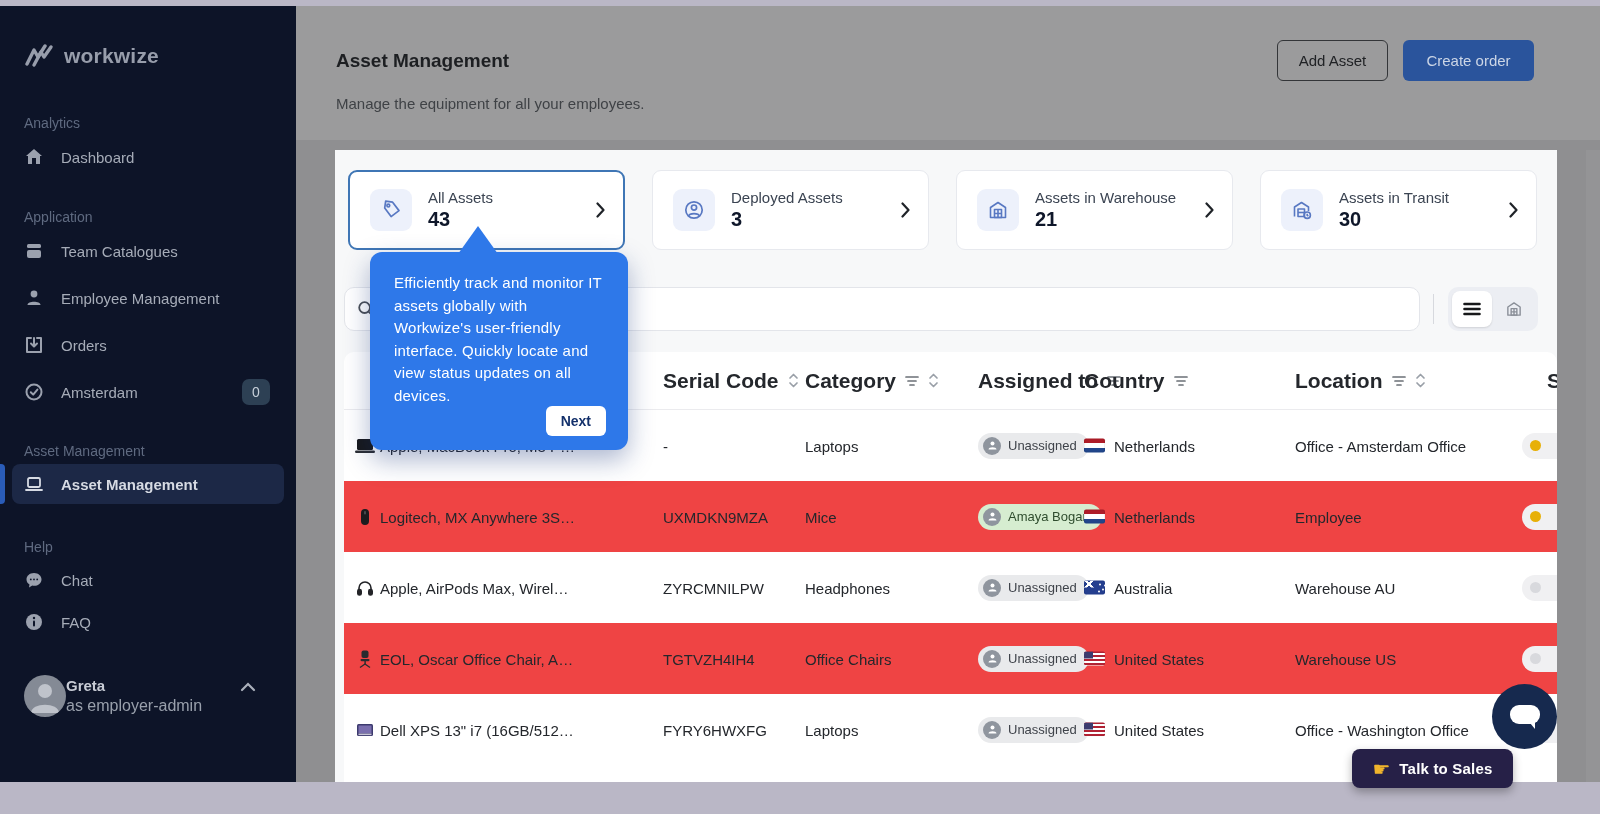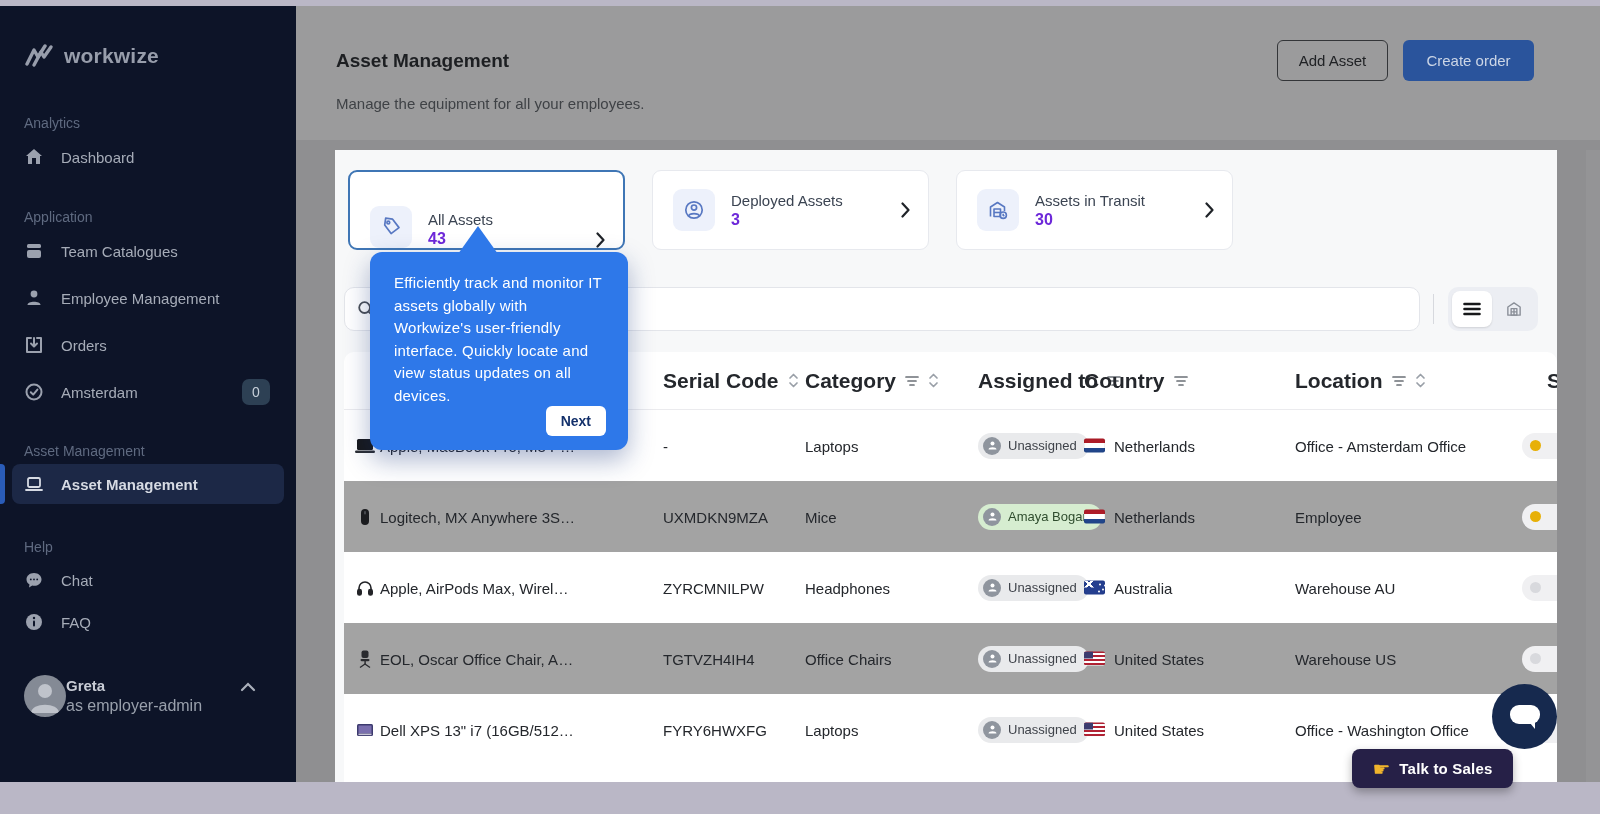--- a/index.html
+++ b/index.html
@@ -39,40 +39,40 @@
   .page-subtitle { position:absolute; left:40px; top:89px; font-size:15px; color:#3f4246; }
   .btn-add { position:absolute; left:981px; top:34px; width:111px; height:41px; border:1px solid #333538; border-radius:6px; background:transparent; font-size:15px; color:#202225; cursor:pointer; }
   .btn-create { position:absolute; left:1107px; top:34px; width:131px; height:41px; border:none; border-radius:6px; background:#2a549c; font-size:15px; color:#ccd6e6; cursor:pointer; }
 
   
   .panel { position:absolute; left:39px; top:144px; width:1222px; height:632px; background:#f7f8f9; overflow:hidden; }
 
   
   .cards { position:absolute; left:13px; top:20px; display:flex; gap:27px; }
   .card { position:relative; width:277px; height:80px; background:#ffffff; border:1px solid #e7e9ee; border-radius:9px; display:flex; align-items:center; padding:0 18px 0 20px; gap:16px; cursor:pointer; }
-  .card.hl { border:2px solid #3f76b5;align-items:flex-end; }
+  .card.hl { border:2px solid #3f76b5; }
   .icon-tile { width:42px; height:42px; border-radius:9px; background:#edf1fb; display:flex; align-items:center; justify-content:center; flex:0 0 auto; }
   .card-label { font-size:15px; color:#3b4452; }
-  .card-value { font-size:16px; font-weight:bold; color:#6d28d9; margin-top:2px; }
+  .card-value { font-size:20px; font-weight:bold; color:#0f172a; margin-top:2px; }
   .card-chevron { margin-left:auto; }
 
   
   .search-wrap { position:absolute; left:9px; top:137px; width:1076px; height:44px; background:#fff; border:1px solid #e3e5ea; border-radius:10px; display:flex; align-items:center; padding-left:12px; gap:8px; }
   .search-input { border:none; outline:none; flex:1; height:100%; font-size:15px; background:transparent; color:#333; }
   .vdivider { position:absolute; left:1098px; top:144px; width:1px; height:30px; background:#d7d9de; }
   .toggle { position:absolute; left:1113px; top:137px; width:90px; height:44px; background:#eceef3; border-radius:10px; display:flex; align-items:center; padding:4px; gap:2px; }
   .toggle-seg { width:42px; height:36px; border-radius:8px; display:flex; align-items:center; justify-content:center; cursor:pointer; }
   .toggle-seg.on { background:#ffffff; box-shadow:0 1px 2px rgba(0,0,0,.12); }
 
   
   .table-card { position:absolute; left:9px; top:202px; width:1213px; height:430px; background:#fff; border-radius:10px 10px 0 0; overflow:hidden; }
   .thead { position:relative; height:58px; border-bottom:1px solid #ebebee; }
   .th { position:absolute; top:50%; transform:translateY(-50%); display:flex; align-items:center; gap:9px; font-size:21px; font-weight:bold; color:#24272c; white-space:nowrap; }
   .trow { position:relative; height:71px; cursor:pointer; }
-  .trow.stripe { background:#a3a3a3; }
+  .trow.stripe { background:#ef4444; }
   .cell { position:absolute; top:50%; transform:translateY(-50%); font-size:15px; color:#24272c; white-space:nowrap; }
   .c-thumb { left:8px; width:26px; display:flex; justify-content:center; }
   .c-name { left:36px; width:250px; }
   .c-serial { left:319px; }
   .c-cat { left:461px; }
   .c-assigned { left:634px; }
   .c-country { left:740px; display:flex; align-items:center; gap:9px; }
   .c-loc { left:951px; width:245px; }
   .c-status { left:1178px; }
 
@@ -272,20 +272,38 @@
             <div class="card-label">Deployed Assets</div>
             <div class="card-value">3</div>
           </span>
           <span class="card-chevron">
             <svg width="9" height="16" viewBox="0 0 9 16" fill="none" stroke="#1f2328" stroke-width="2.2" stroke-linecap="round" stroke-linejoin="round">
                 <path d="M1.5 1.5 L7.5 8 L1.5 14.5"></path>
               </svg>
           </span>
         </div>
 
+        <div class="card">
+          <span class="icon-tile">
+            <svg width="22" height="22" viewBox="0 0 22 22" fill="none" stroke="#5878c2" stroke-width="1.6" stroke-linejoin="round">
+                <path d="M3.5 18.5 L3.5 8.5 L11 3.5 L18.5 8.5 L18.5 18.5 Z"></path>
+                <rect x="7.5" y="10.5" width="7" height="8"></rect>
+                <path d="M7.5 14.5 L14.5 14.5 M11 10.5 L11 18.5"></path>
+              </svg>
+          </span>
+          <span>
+            <div class="card-label">Assets in Warehouse</div>
+            <div class="card-value">21</div>
+          </span>
+          <span class="card-chevron">
+            <svg width="9" height="16" viewBox="0 0 9 16" fill="none" stroke="#1f2328" stroke-width="2.2" stroke-linecap="round" stroke-linejoin="round">
+                <path d="M1.5 1.5 L7.5 8 L1.5 14.5"></path>
+              </svg>
+          </span>
+        </div>
 
         <div class="card">
           <span class="icon-tile">
             <svg width="22" height="22" viewBox="0 0 22 22" fill="none" stroke="#5878c2" stroke-width="1.6" stroke-linejoin="round">
                 <path d="M3.5 17.5 L3.5 8 L10.5 3.5 L17.5 8 L17.5 12"></path>
                 <rect x="7" y="10" width="6.5" height="7.5"></rect>
                 <path d="M7 13.5 L13.5 13.5"></path>
                 <circle cx="16.2" cy="16.2" r="3.2"></circle>
                 <path d="M16.2 14.8 L16.2 16.4 L17.4 17"></path>
               </svg>

